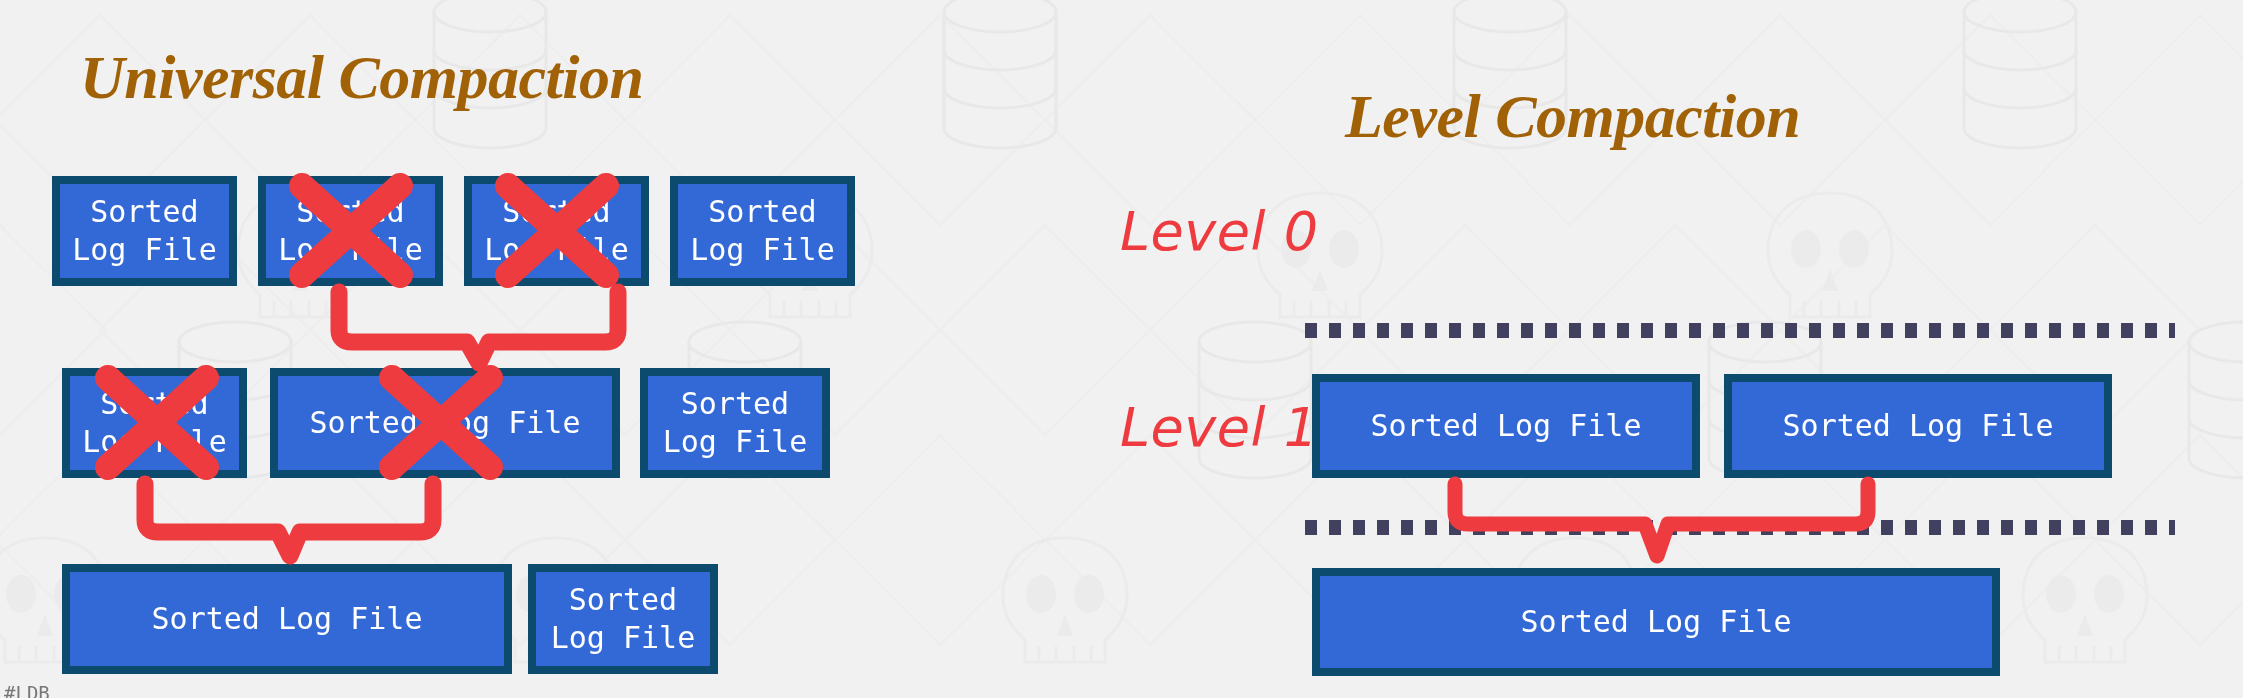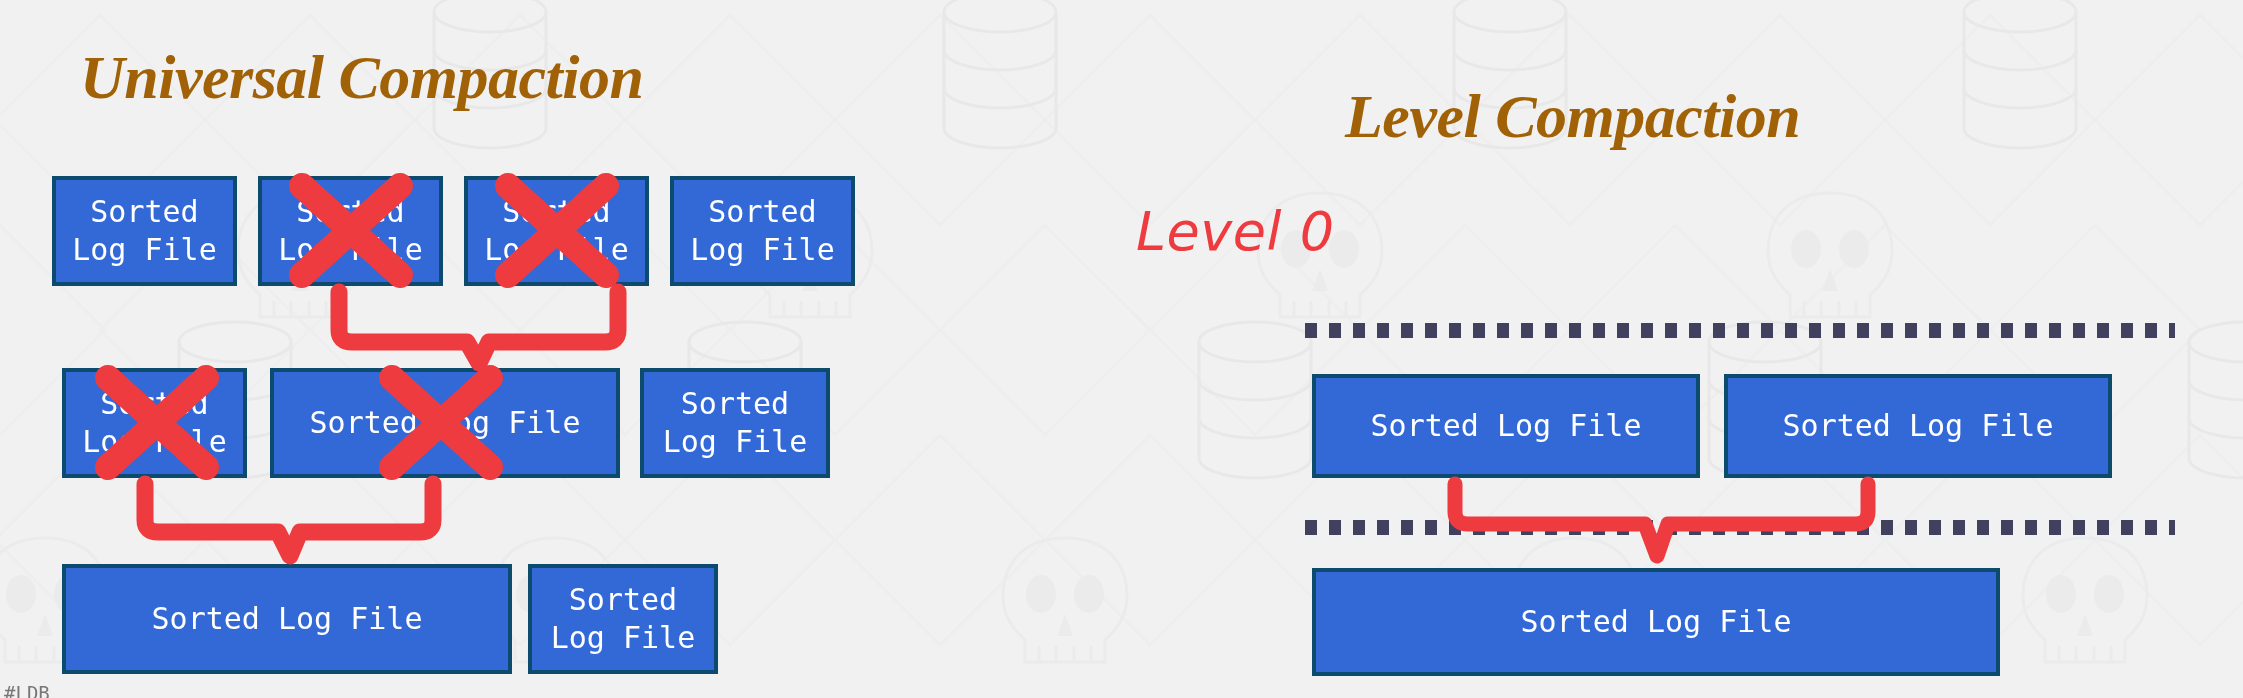--- a/index.html
+++ b/index.html
@@ -34,21 +34,21 @@
     letter-spacing: -0.5px;
     white-space: nowrap;
   }
   #title-universal { left: 80px;  top: 42px; }
   #title-level     { left: 1345px; top: 42px; margin-top: 39px; }
 
   
   .sst {
     position: absolute;
     background: #3369d6;
-    border: 4px solid #0c4a6e;
+    border: 8px solid #0c4a6e;
     display: flex;
     align-items: center;
     justify-content: center;
     text-align: center;
     color: #ffffff;
     font-family: "DejaVu Sans Mono", "Liberation Mono", monospace;
     font-size: 30px;
     line-height: 1.28;
     letter-spacing: 0px;
     white-space: pre-line;
@@ -196,22 +196,23 @@
   <div class="sst" style="left:62px;  top:368px; width:185px; height:110px;">Sorted
 Log File</div>
   <div class="sst" style="left:270px; top:368px; width:350px; height:110px;">Sorted Log File</div>
   <div class="sst" style="left:640px; top:368px; width:190px; height:110px;">Sorted
 Log File</div>
 
   <div class="sst" style="left:62px;  top:564px; width:450px; height:110px;">Sorted Log File</div>
   <div class="sst" style="left:528px; top:564px; width:190px; height:110px;">Sorted
 Log File</div>
 
-  <div class="level-label" style="left:1120px; top:200px;margin-left:16px;">Level 0</div>
-
+  <div class="level-label" style="left:1120px; top:200px;">Level 0</div>
+
+  <div class="level-label" style="left:1120px; top:396px;">Level 1</div>
 
 
   <svg class="dotted-sep" style="left:1305px; top:323px; width:870px;" viewBox="0 0 870 15" preserveAspectRatio="none">
     <line x1="0" y1="7.5" x2="870" y2="7.5" stroke="#41415f" stroke-width="15" stroke-dasharray="12 12" stroke-linecap="butt"></line>
   </svg>
 
   <div class="sst" style="left:1312px; top:374px; width:388px; height:104px;">Sorted Log File</div>
   <div class="sst" style="left:1724px; top:374px; width:388px; height:104px;">Sorted Log File</div>
 
   <svg class="dotted-sep" style="left:1305px; top:520px; width:870px;" viewBox="0 0 870 15" preserveAspectRatio="none">

